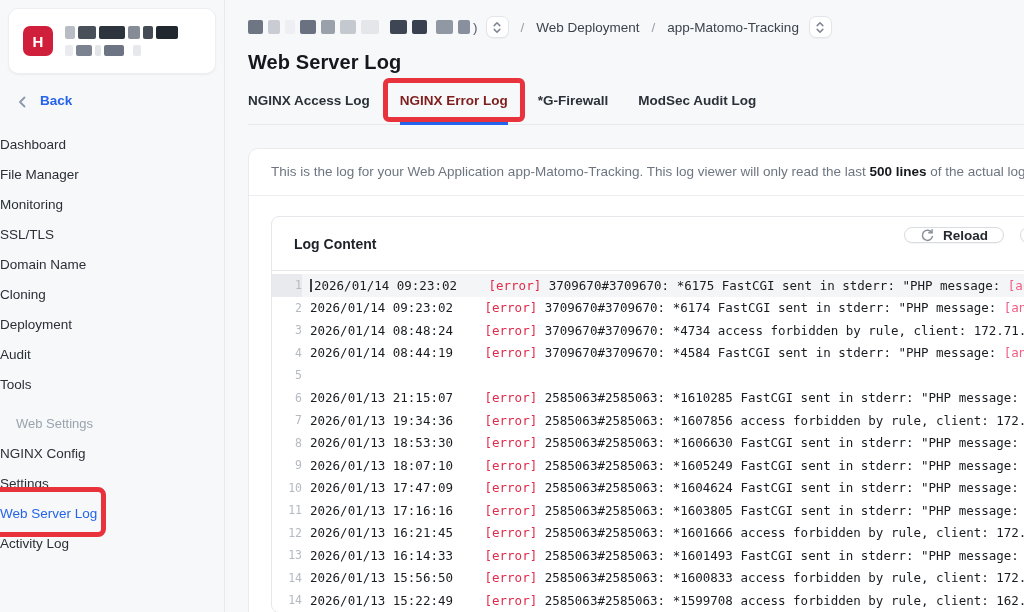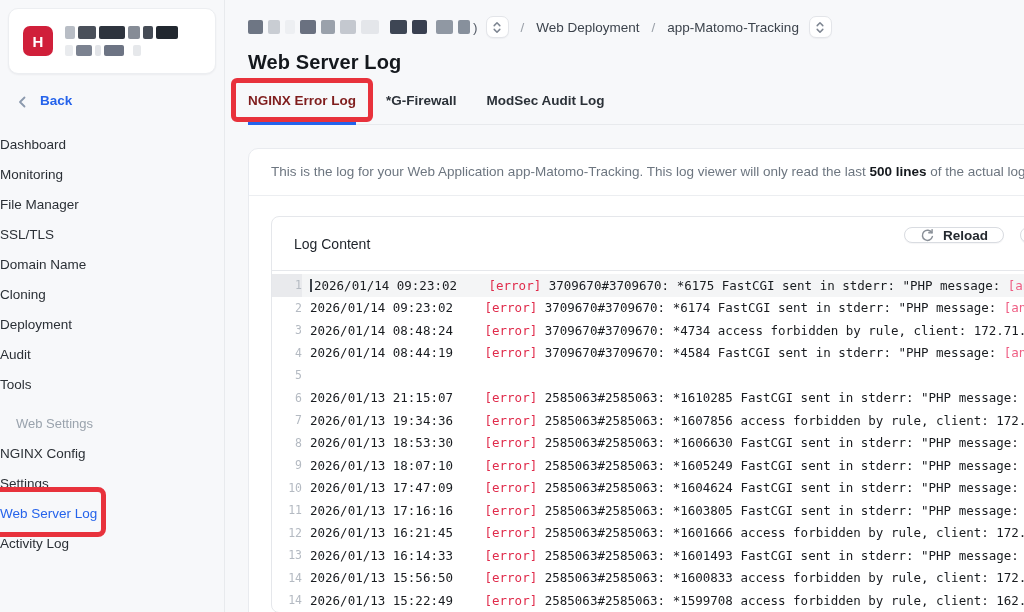--- a/index.html
+++ b/index.html
@@ -60,21 +60,21 @@
   .tab.active::before {
     content:""; position:absolute; inset:-15px -17px 0 -17px;
     border:5px solid #e8323c; border-radius:6px; pointer-events:none; z-index:5;
   }
   
   .outer-card { margin-top:23px; width:920px; background:#fff; border:1px solid #e9ebef; border-radius:10px 10px 0 0; }
   .banner { padding:15px 20px 16px 22px; border-bottom:1px solid #eceef1; font-size:13.5px; color:#6d7680; white-space:nowrap; overflow:hidden; }
   .banner b { color:#14181d; }
   .inner-panel { margin:20px 22px 0 22px; border:1px solid #e5e7eb; border-radius:8px; }
   .panel-header { position:relative; height:54px; border-bottom:1px solid #e5e7eb; display:flex; align-items:center; padding-left:22px; }
-  .panel-title { font-size:14px; font-weight:400; color:#1d2229; }
+  .panel-title { font-size:14px; font-weight:700; color:#1d2229; }
   .header-buttons { position:absolute; left:632px; top:10px; display:flex; gap:16px; }
   .btn { height:16px; display:flex; align-items:center; gap:8px; padding:0 15px; background:#fff; border:1px solid #d9dce1; border-radius:8px; font-size:13.5px; font-weight:600; color:#24292f; cursor:pointer; box-shadow:0 1px 1px rgba(16,24,40,.04); }
   .btn.sliver { width:70px; }
   
   .log-area { padding-top:3px; font-family:"DejaVu Sans Mono", monospace; }
   .log-row { height:22.5px; display:flex; align-items:center; white-space:pre; overflow:hidden; }
   .log-row .gutter { flex:0 0 30px; text-align:right; font-size:11.5px; color:#b4bac2; }
   .log-row .log-text { margin-left:8px; font-size:12.5px; color:#191c20; }
   .log-row.selected { background:#f4f5f6; }
   .log-row.selected .gutter { background:#e9eaed; height:100%; line-height:22.5px; }
@@ -112,22 +112,22 @@
     <span>
       <svg width="8" height="12" viewBox="0 0 8 12">
           <path d="M6.5 1.5 L2 6 L6.5 10.5" fill="none" stroke="#8b99ad" stroke-width="1.8" stroke-linecap="round" stroke-linejoin="round"></path>
         </svg>
     </span>
     <span class="back-label">Back</span>
   </div>
 
   <nav class="side-nav">
       <div class="side-item"><span class="label-wrap">Dashboard</span></div>
+      <div class="side-item"><span class="label-wrap">File Manager</span></div>
       <div class="side-item"><span class="label-wrap">Monitoring</span></div>
-      <div class="side-item"><span class="label-wrap">File Manager</span></div>
       <div class="side-item"><span class="label-wrap">SSL/TLS</span></div>
       <div class="side-item"><span class="label-wrap">Domain Name</span></div>
       <div class="side-item"><span class="label-wrap">Cloning</span></div>
       <div class="side-item"><span class="label-wrap">Deployment</span></div>
       <div class="side-item"><span class="label-wrap">Audit</span></div>
       <div class="side-item"><span class="label-wrap">Tools</span></div>
     </nav>
   <div class="section-label">Web Settings</div>
   <nav class="side-nav2">
       <div class="side-item"><span class="label-wrap">NGINX Config</span></div>
@@ -168,20 +168,21 @@
       <svg width="10" height="13" viewBox="0 0 10 13">
           <path d="M2.2 4.6 L5 1.8 L7.8 4.6" fill="none" stroke="#7d8591" stroke-width="1.5" stroke-linecap="round" stroke-linejoin="round"></path>
           <path d="M2.2 8.4 L5 11.2 L7.8 8.4" fill="none" stroke="#7d8591" stroke-width="1.5" stroke-linecap="round" stroke-linejoin="round"></path>
         </svg>
     </span>
   </div>
 
   <h1 class="page-title">Web Server Log</h1>
 
   <div class="tabs">
+      <div class="tab">NGINX Access Log</div>
       <div class="tab active">NGINX Error Log</div>
       <div class="tab">*G-Firewall</div>
       <div class="tab">ModSec Audit Log</div>
     </div>
 
   <div class="outer-card">
     <div class="banner">
       <span>This is the log for your Web Application app-Matomo-Tracking. This log viewer will only read the last </span><b>500 lines</b><span> of the actual log file.</span>
     </div>
 

